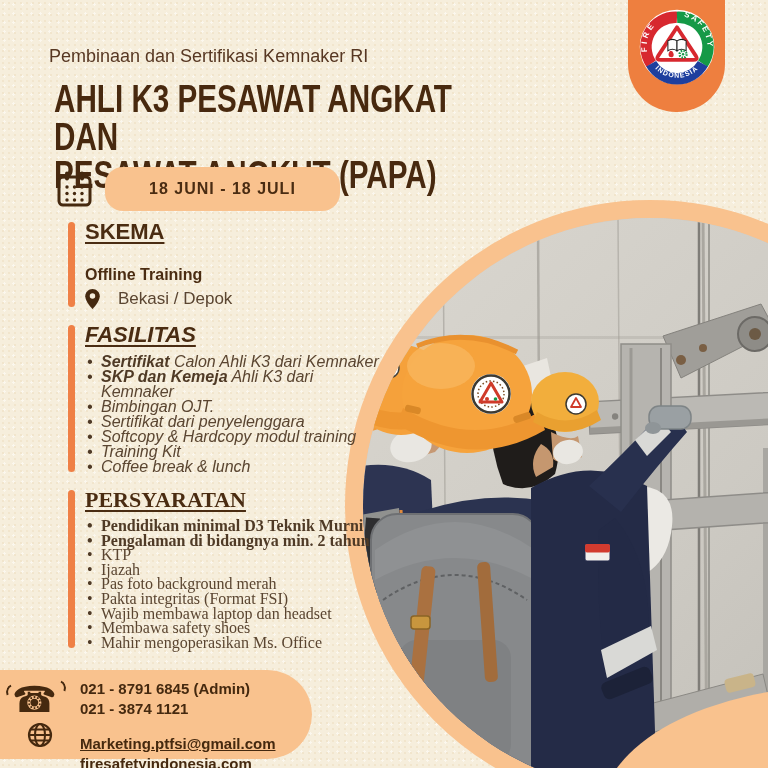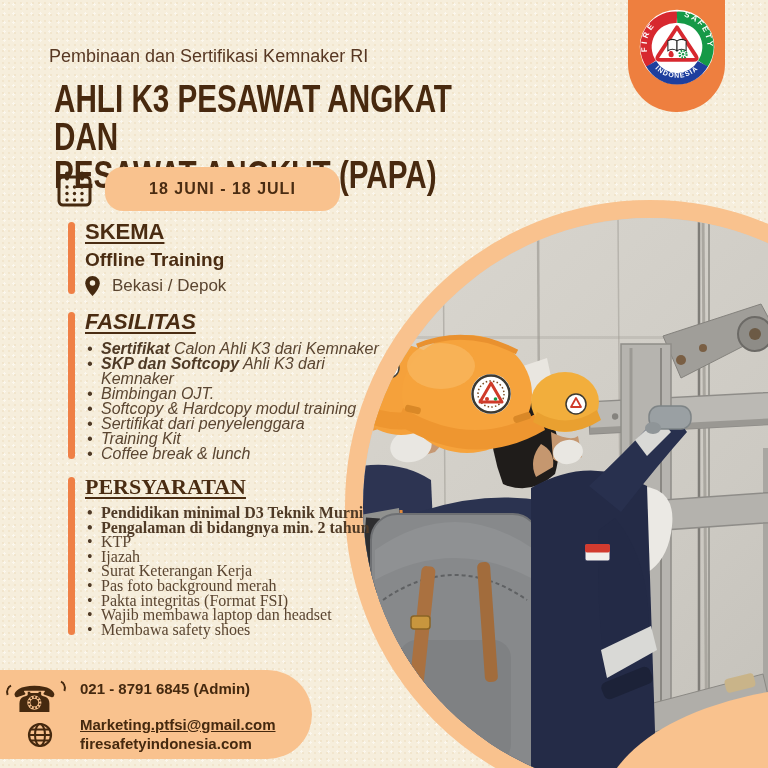--- a/index.html
+++ b/index.html
@@ -46,22 +46,22 @@
   .content{position:absolute;left:68px;top:219px;width:312px;z-index:3;}
   .section{position:relative;padding-left:17px;}
   .section::before{
     content:"";position:absolute;left:0;top:3px;bottom:2px;width:7px;
     background:#ef8046;border-radius:4px;
   }
   .section h2{
     margin:0;font-size:22px;font-weight:bold;color:#4a2c12;
     text-decoration:underline;text-underline-offset:3px;text-decoration-thickness:2px;
   }
-  .sec-skema .mode{font-size:19px;font-weight:bold;margin-top:4px;color:#4a2c12;}
-  .loc-row{display:flex;align-items:center;gap:12px;margin-top:5px;font-size:17px;color:#5a4531;}
+  .sec-skema .mode{font-size:16px;font-weight:bold;margin-top:21px;color:#4a2c12;}
+  .loc-row{display:flex;align-items:center;gap:18px;margin-top:5px;font-size:17px;color:#5a4531;}
   .sec-fasilitas{margin-top:13px;font-style:italic;}
   .sec-persyaratan{margin-top:13px;font-family:Liberation Serif, serif;}
   ul.blist{list-style:none;margin:6px 0 0 0;padding:0;}
   ul.blist li{
     position:relative;padding-left:16px;font-size:16px;line-height:15px;
     color:#5a4531;
   }
   .sec-persyaratan ul.blist li{line-height:14.6px;}
   ul.blist li::before{content:"\2022";position:absolute;left:2px;color:#4f3a26;}
   ul.blist li b{color:#4f3a26;}
@@ -280,56 +280,57 @@
           <circle cx="8" cy="7.6" r="3" fill="#f6eedc"></circle>
         </svg>
         <span>Bekasi / Depok</span>
       </div>
     </div>
 
     <div class="section sec-fasilitas">
       <h2>FASILITAS</h2>
       <ul class="blist">
         <li><b>Sertifikat</b><span> Calon Ahli K3 dari Kemnaker</span></li>
-        <li><b>SKP dan Softcopy</b><span> Ahli K3 dari Kemnaker</span></li>
+        <li><b>SKP dan Kemeja</b><span> Ahli K3 dari Kemnaker</span></li>
         <li><b></b><span>Bimbingan OJT.</span></li>
+        <li><b></b><span>Sertifikat dari penyelenggara</span></li>
         <li><b></b><span>Softcopy &amp; Hardcopy modul training</span></li>
-        <li><b></b><span>Sertifikat dari penyelenggara</span></li>
         <li><b></b><span>Training Kit</span></li>
         <li><b></b><span>Coffee break &amp; lunch</span></li>
       </ul>
     </div>
 
     <div class="section sec-persyaratan">
       <h2>PERSYARATAN</h2>
       <ul class="blist">
         <li class="em"><span>Pendidikan minimal D3 Teknik Murni</span></li>
         <li class="em"><span>Pengalaman di bidangnya min. 2 tahun</span></li>
         <li><span>KTP</span></li>
         <li><span>Ijazah</span></li>
-        <li><span>Surat Keterangan Kerja</span></li>
         <li><span>Pas foto background merah</span></li>
         <li><span>Pakta integritas (Format FSI)</span></li>
         <li><span>Wajib membawa laptop dan headset</span></li>
         <li><span>Membawa safety shoes</span></li>
+        <li><span>Mahir mengoperasikan Ms. Office</span></li>
       </ul>
     </div>
   </div>
 
   <div class="contact">
     <div class="phone-icon">☎</div>
     <span class="phone-ray ray-l"></span>
     <span class="phone-ray ray-r"></span>
     <svg class="globe-icon" width="26" height="26" viewBox="0 0 26 26">
       <circle cx="13" cy="13" r="11" fill="none" stroke="#45290f" stroke-width="2.2"></circle>
       <ellipse cx="13" cy="13" rx="5" ry="11" fill="none" stroke="#45290f" stroke-width="2"></ellipse>
       <line x1="2" y1="13" x2="24" y2="13" stroke="#45290f" stroke-width="2"></line>
       <line x1="3.5" y1="7.5" x2="22.5" y2="7.5" stroke="#45290f" stroke-width="2"></line>
       <line x1="3.5" y1="18.5" x2="22.5" y2="18.5" stroke="#45290f" stroke-width="2"></line>
     </svg>
     <div class="lines">
       <div>021 - 8791 6845 (Admin)</div>
+      <div>021 - 3874 1121</div>
       <div class="email">Marketing.ptfsi@gmail.com</div>
       <div class="web">firesafetyindonesia.com</div>
     </div>
   </div>
 
 </div>
 
 </body></html>

